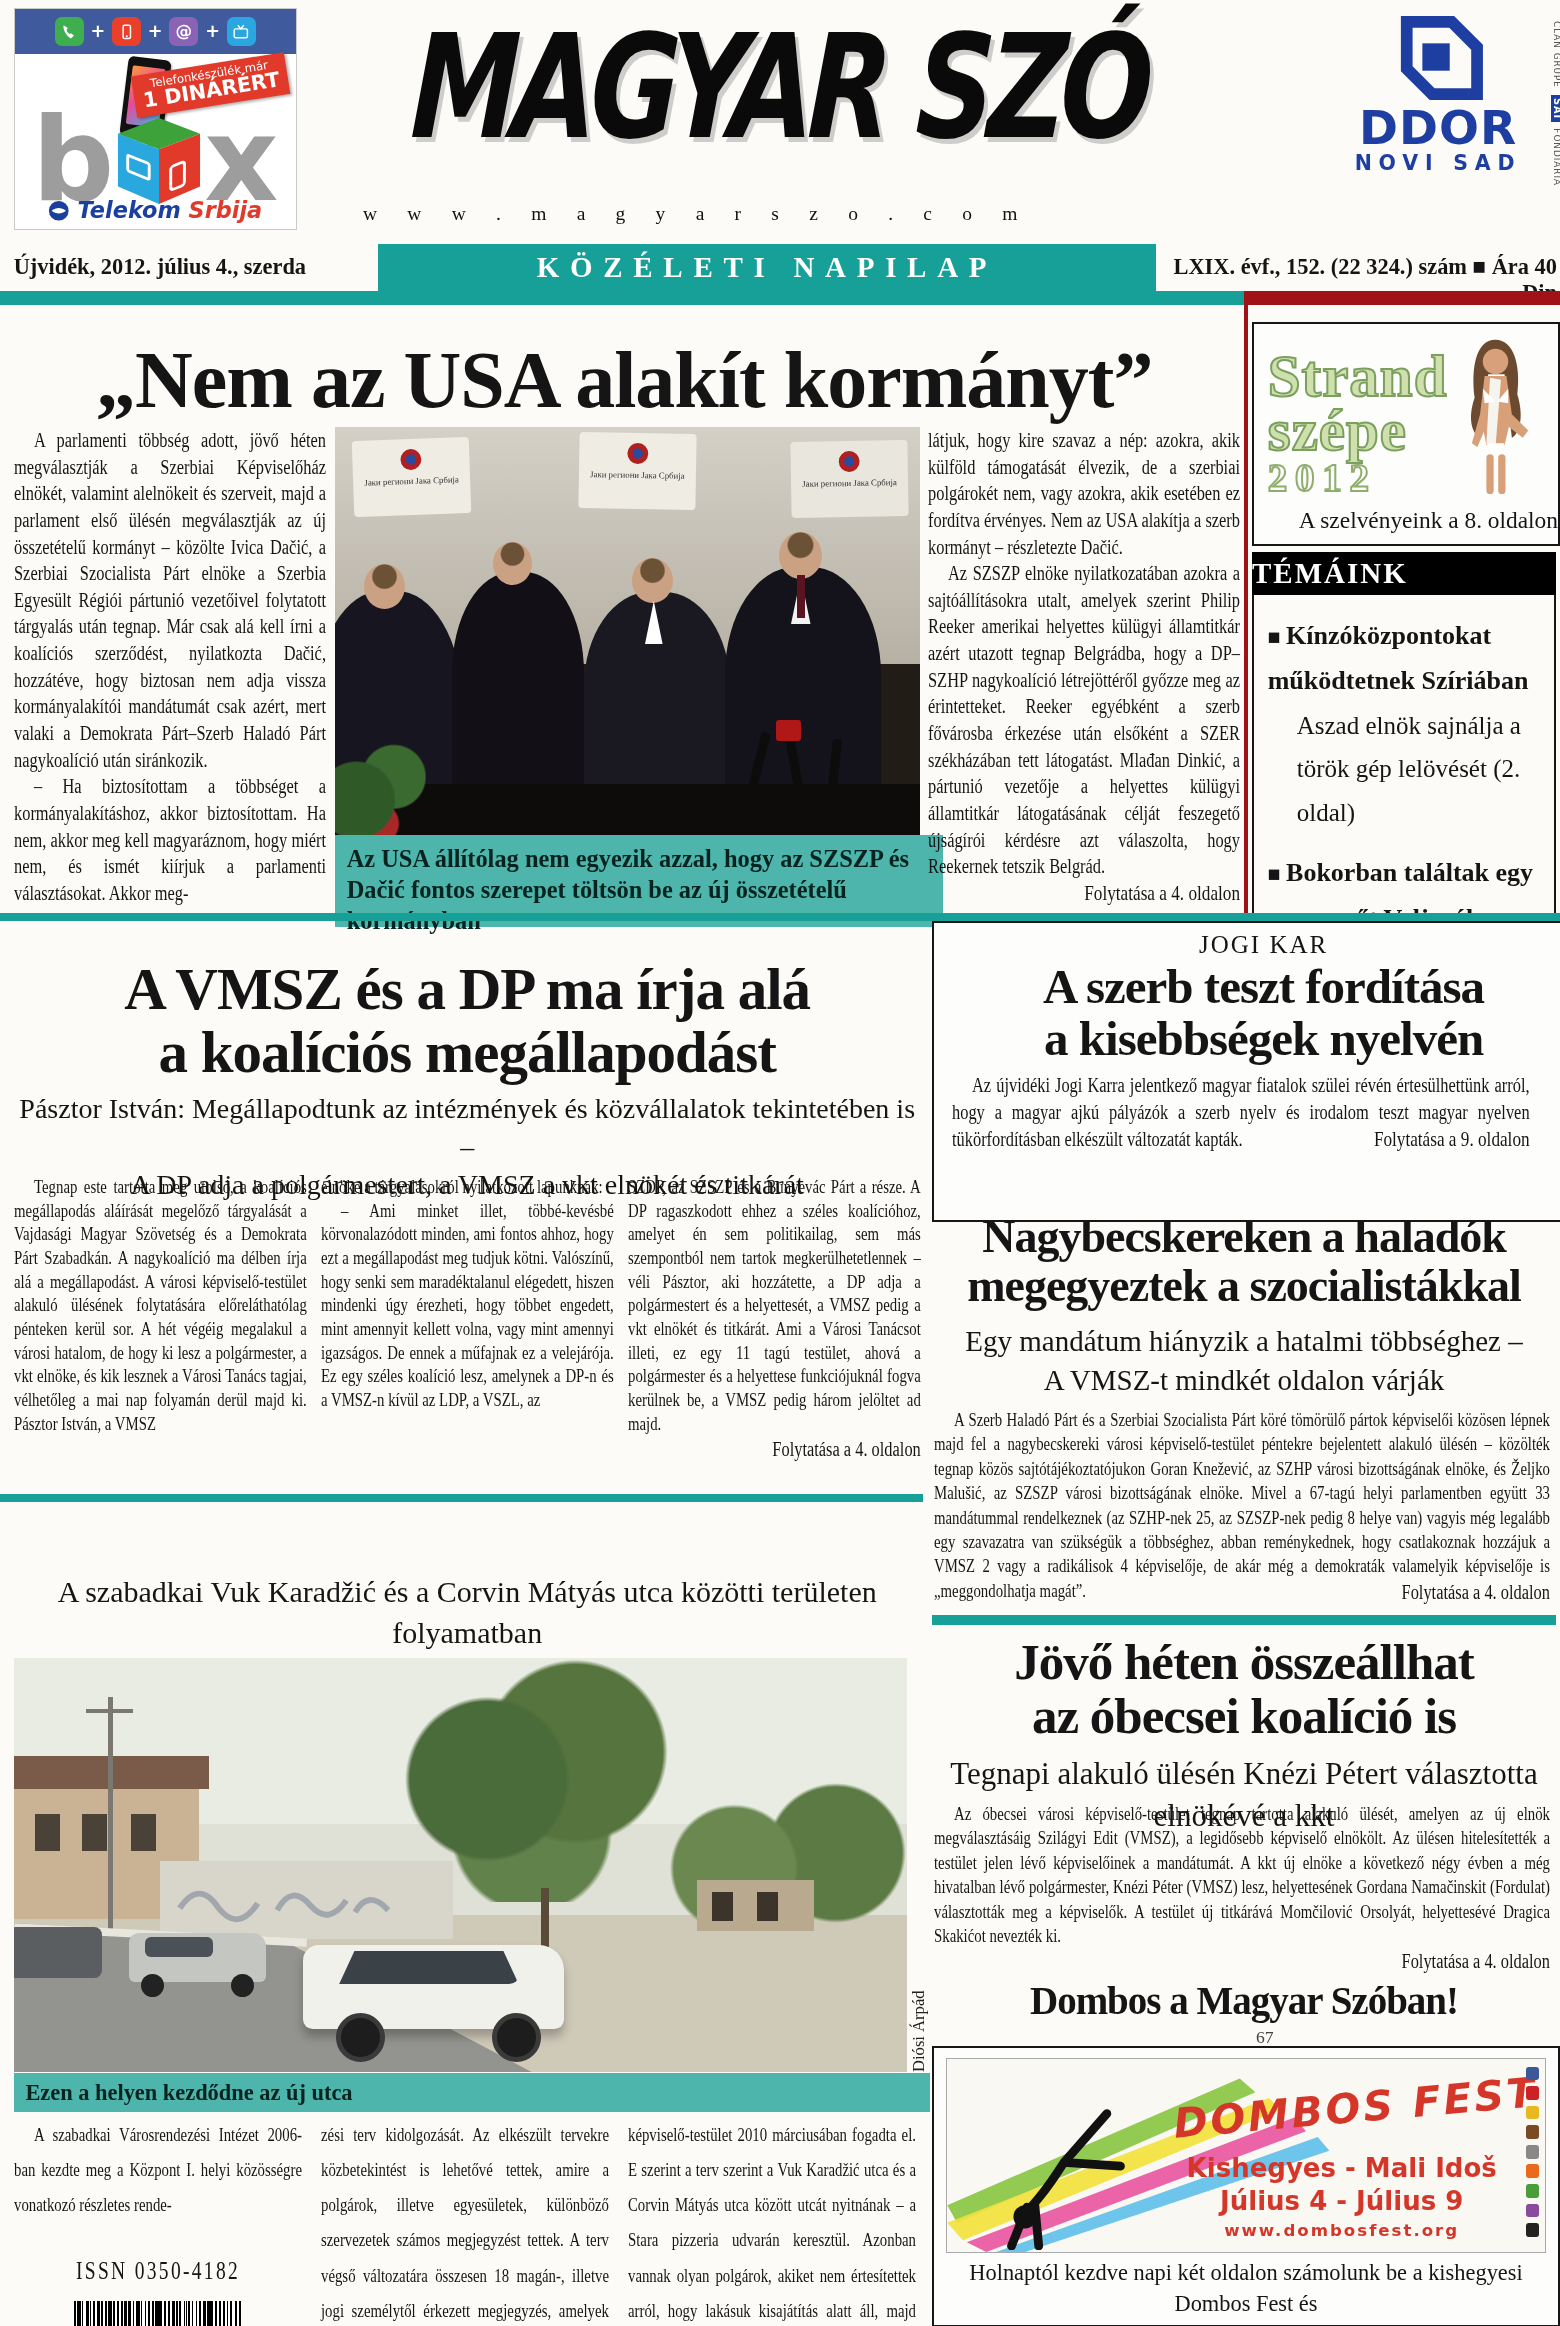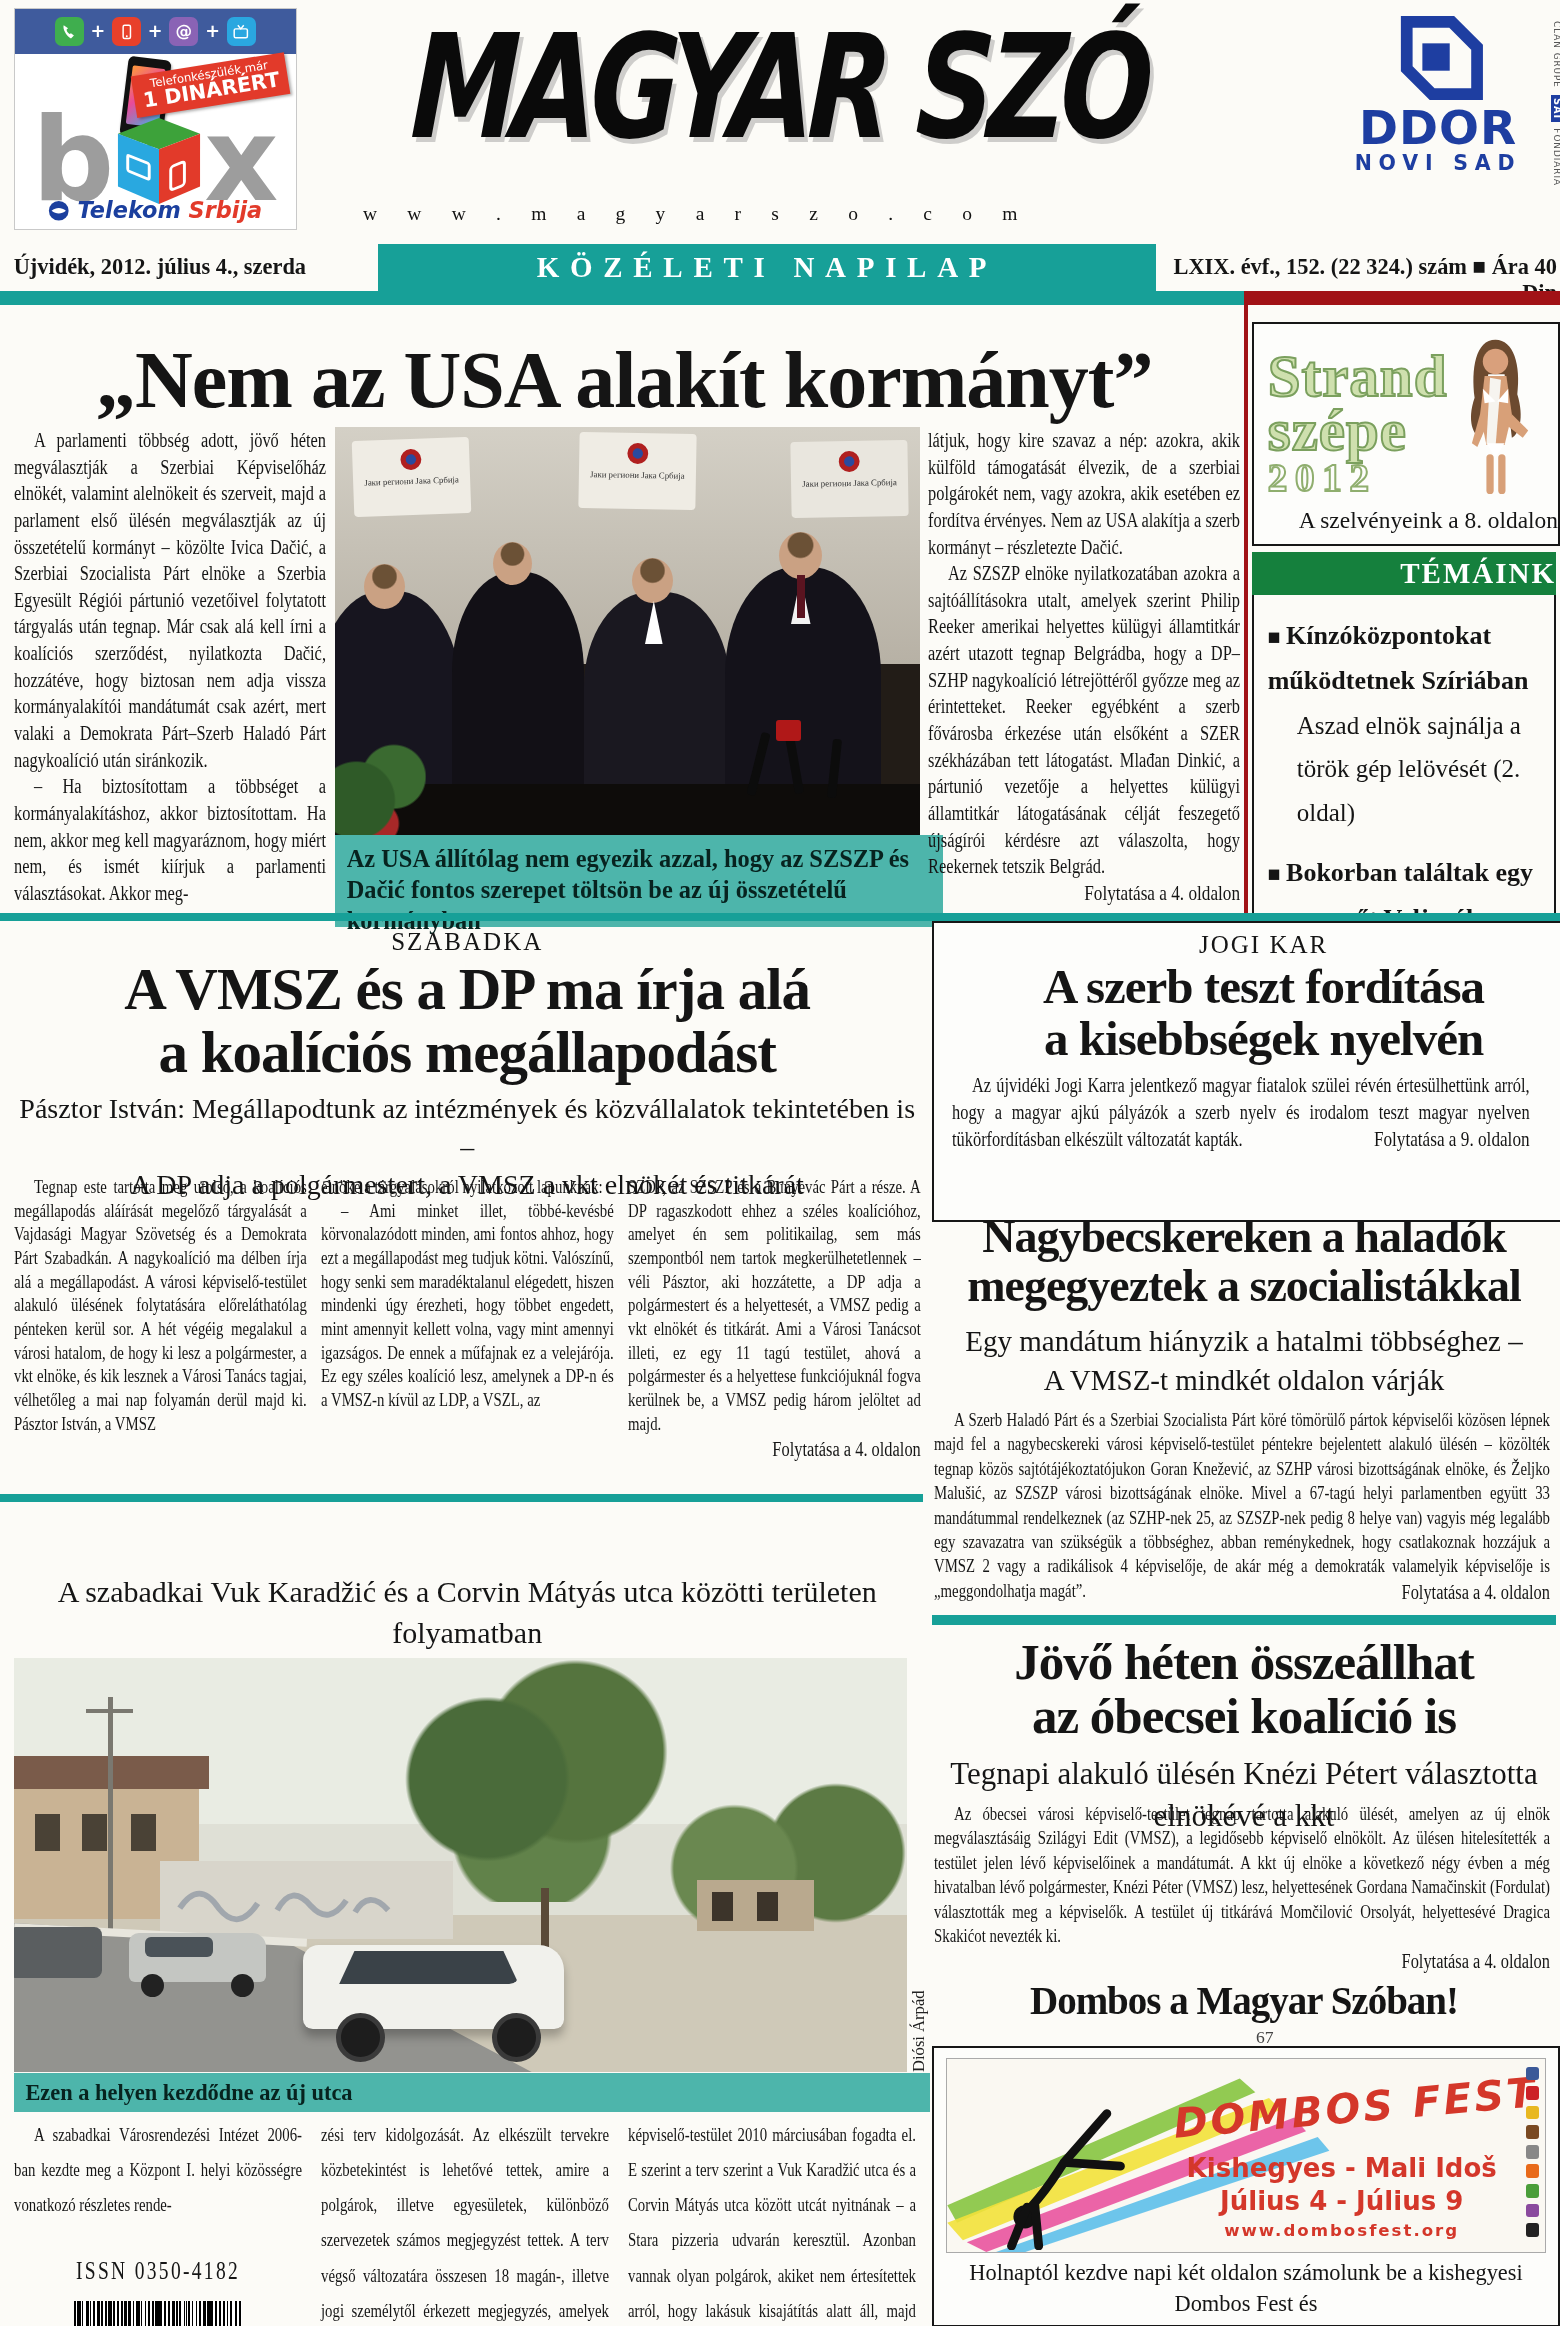--- a/index.html
+++ b/index.html
@@ -40,21 +40,21 @@
   .tk-phone{position:absolute;left:109px;top:49px;width:43px;height:80px;background:#111;border-radius:5.9px;transform:rotate(7deg);box-shadow:1px 2px 2.9px rgba(0,0,0,.4);}
   .tk-screen{position:absolute;left:4.9px;top:8.8px;right:4.9px;bottom:11.7px;background:linear-gradient(135deg,#ff9a3a,#e84a9a 45%,#35b8e6);border-radius:2px;}
   
   .ddor{ text-align:center;}
   .ddor-name{font-family:"DejaVu Sans",sans-serif;font-weight:bold;font-size:47px;color:#1e3ea1;letter-spacing:1px;line-height:1;}
   .ddor-city{font-family:"DejaVu Sans",sans-serif;font-weight:bold;font-size:20.5px;color:#1e3ea1;letter-spacing:6.8px;}
   .ddor-side{position:absolute;right:-3.9px;top:5.9px;writing-mode:vertical-rl;font-family:"DejaVu Sans",sans-serif;font-size:8.8px;color:#555;letter-spacing:1px;}
   .ddor-side b{background:#1e3ea1;color:#fff;padding:2.9px 1px;margin:2.9px 0;font-size:9.8px;}
   
   .frame{border:2px solid #161616;background:#fdfdfb;}
-  .tm-head{background:#15803d;color:#fff;font-weight:bold;font-size:29px;text-align:right;letter-spacing:2px;line-height:43px;}
+  .tm-head{background:#000000;color:#fff;font-weight:bold;font-size:29px;text-align:left;letter-spacing:2px;line-height:43px;}
   .tm-body{border:2px solid #161616;border-top:none;padding:17.6px 13.7px 9.8px 13.7px;}
   .tm-title{font-weight:bold;font-size:26px;line-height:1.75;}
   .tm-title::before{content:"■ ";font-size:21.5px;}
   .tm-desc{font-size:25px;line-height:1.75;padding-left:29px;}
   
   .strand-word{font-weight:bold;font-size:59px;line-height:.92;color:#cfe0ae;-webkit-text-stroke:2px #7ba05e;letter-spacing:1px;}
   .strand-year{font-weight:bold;font-size:39px;letter-spacing:7.8px;color:transparent;-webkit-text-stroke:2px #8fae6e;line-height:1;}
   .strand-note{font-size:23.4px;text-align:right;}
   
   .photo{overflow:hidden;background:#221c17;}
@@ -252,21 +252,20 @@
     <div class="tm-head">TÉMÁINK</div>
     <div class="tm-body" style="height:318px;">
       <div class="tm-title">Kínzóközpontokat működtetnek Szíriában</div>
       <div class="tm-desc">Aszad elnök sajnálja a török gép lelövését (2. oldal)</div>
       <div class="tm-title" style="margin-top:15.6px;">Bokorban találtak egy csecsemőt Valjevóban (4. oldal)</div>
     </div>
   </div>
 
   <div class="abs teal" style="left:0;top:913px;width:1560px;height:7.8px;"></div>
 
-  <div class="abs kick" style="left:13.7px;top:928px;width:907px;font-size:25px;">SZABADKA</div>
   <div class="abs hl pre" style="left:13.7px;top:958px;width:907px;font-size:59px;">A VMSZ és a DP ma írja alá
 a koalíciós megállapodást</div>
   <div class="abs sub pre" style="left:13.7px;top:1090px;width:907px;font-size:28px;">Pásztor István: Megállapodtunk az intézmények és közvállalatok tekintetében is –
 A DP adja a polgármestert, a VMSZ a vkt elnökét és titkárát</div>
   <div class="abs cnd jc" style="left:13.7px;top:1176px;width:366px;font-size:18.5px;line-height:1.28;">
     <p>Tegnap este tartotta meg utolsó, a koalíciós megállapodás aláírását megelőző tárgyalását a Vajdasági Magyar Szövetség és a Demokrata Párt Szabadkán. A nagykoalíció ma délben írja alá a megállapodást. A városi képviselő-testület alakuló ülésének folytatására előreláthatólag pénteken kerül sor. A hét végéig megalakul a városi hatalom, de hogy ki lesz a polgármester, a vkt elnöke, és kik lesznek a Városi Tanács tagjai, vélhetőleg a mai nap folyamán derül majd ki. Pásztor István, a VMSZ</p>
   </div>
   <div class="abs cnd jc" style="left:321px;top:1176px;width:366px;font-size:18.5px;line-height:1.28;">
     <p class="noind">elnöke a tárgyalásokról nyilatkozott lapunknak:</p>
     <p>– Ami minket illet, többé-kevésbé körvonalazódott minden, ami fontos ahhoz, hogy ezt a megállapodást meg tudjuk kötni. Valószínű, hogy senki sem maradéktalanul elégedett, hiszen mindenki úgy érezheti, hogy többet engedett, mint amennyit kellett volna, vagy mint amennyi igazságos. De ennek a műfajnak ez a velejárója. Ez egy széles koalíció lesz, amelynek a DP-n és a VMSZ-n kívül az LDP, a VSZL, az</p>

